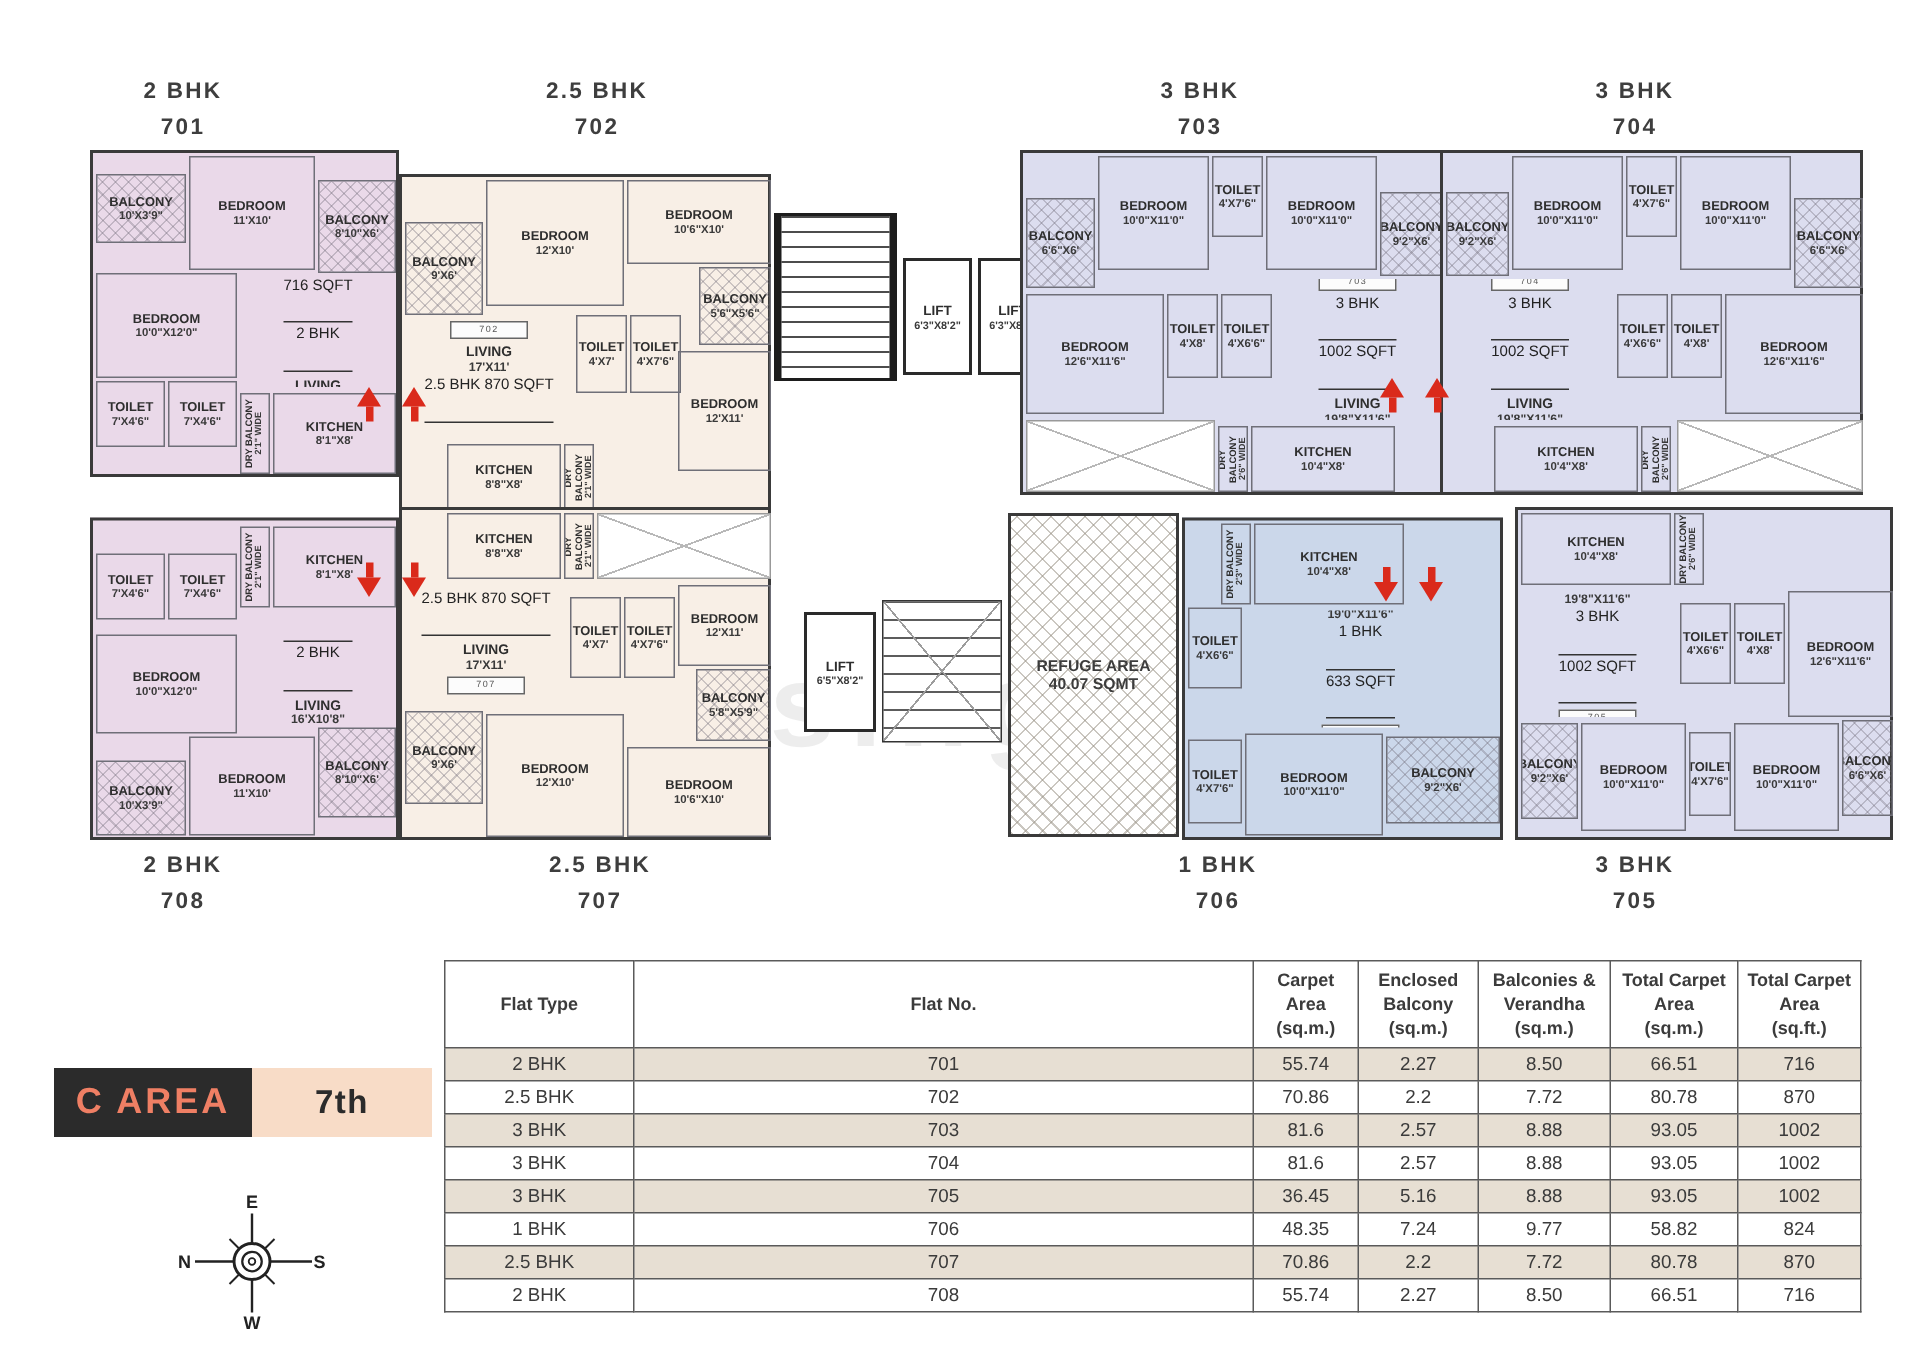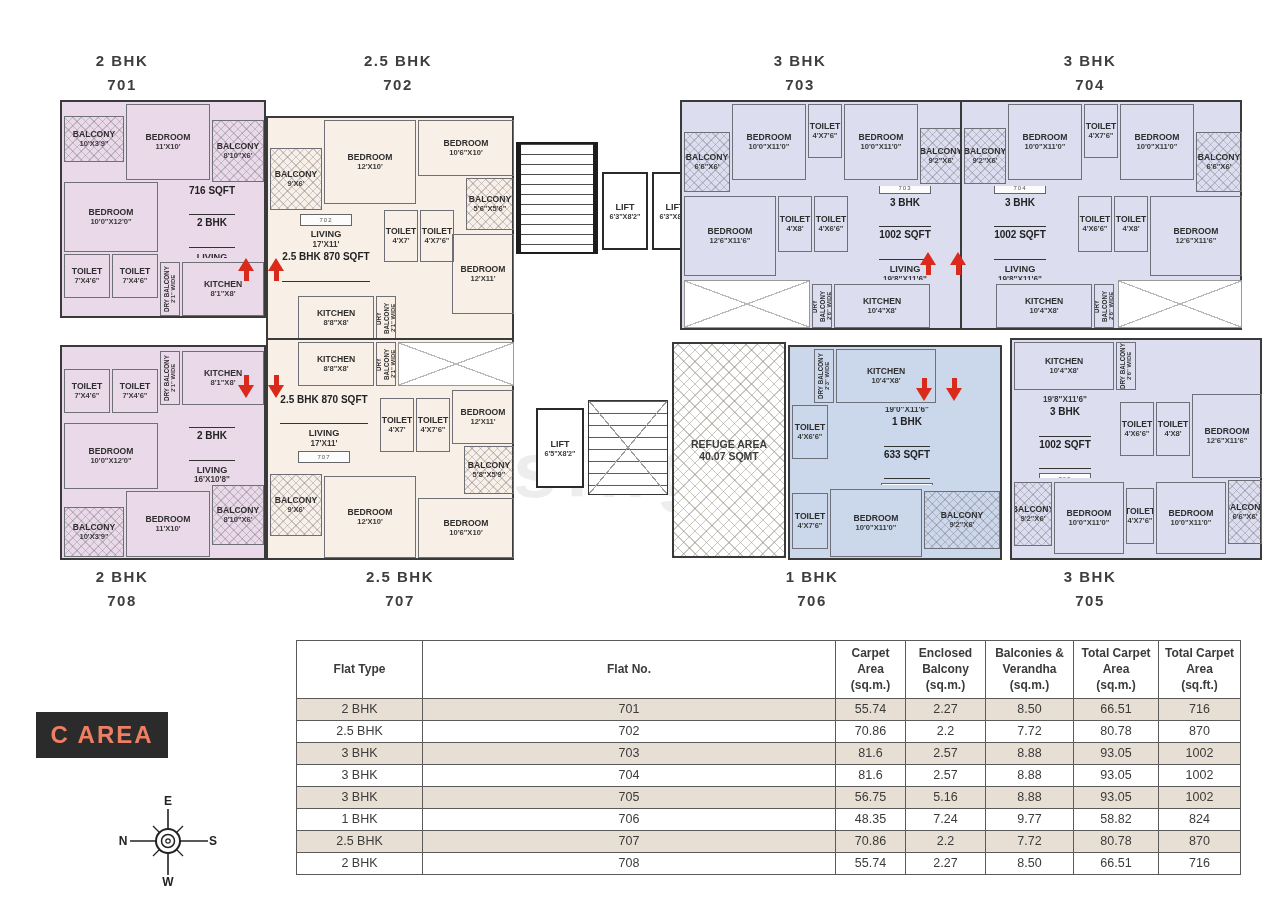--- a/index.html
+++ b/index.html
@@ -27,21 +27,21 @@
                           repeating-linear-gradient(-45deg,rgba(110,105,118,.32) 0 1px,transparent 1px 6px); }
   .vx { writing-mode:vertical-rl; transform:rotate(180deg); }
   .vx .rl { font-size:6.3px; }
   .vx .rd { font-size:6px; }
   .lv { border:none; }
   .tx { position:absolute; background:#fff; border:1px solid #999;
         background-image:linear-gradient(to top right,transparent calc(50% - .6px),#b8b8b8 calc(50% - .6px),#b8b8b8 calc(50% + .6px),transparent calc(50% + .6px)),
                          linear-gradient(to top left,transparent calc(50% - .6px),#b8b8b8 calc(50% - .6px),#b8b8b8 calc(50% + .6px),transparent calc(50% + .6px)); }
   .plq { min-width:52px; border:1px solid #666; background:#fcfcfc; font-size:6px; color:#555;
          letter-spacing:1px; margin:0 auto 3px; padding:1.5px 2px; }
-  .ar .u { display:block; font-size:10px; font-weight:bold; color:#222; border-bottom:1.2px solid #333;
+  .ar .u { display:block; font-size:10px; font-weight:normal; color:#222; border-bottom:1.2px solid #333;
            padding-bottom:18px; margin-bottom:2px; }
   .ar .u:empty { display:none; }
   .ar { margin-bottom:2px; }
   .lv .rl { font-size:9.2px; }
   .lv .rd { font-size:8.2px; }
 
   
   .stair { position:absolute; background:#fff; border:2px solid #1d1d1d; border-left-width:5px; border-right-width:5px;
            background-image:repeating-linear-gradient(180deg,#4c4c4c 0 1.3px,transparent 1.3px 10px); }
   .stairb { position:absolute; background:#fff; border:1.6px solid #333;
@@ -527,20 +527,21 @@
   <div class="arr au" style="left:238px;top:258px;"></div>
   <div class="arr au" style="left:268px;top:258px;"></div>
   <div class="arr au" style="left:920px;top:252px;"></div>
   <div class="arr au" style="left:950px;top:252px;"></div>
   <div class="arr ad" style="left:238px;top:385px;"></div>
   <div class="arr ad" style="left:268px;top:385px;"></div>
   <div class="arr ad" style="left:916px;top:388px;"></div>
   <div class="arr ad" style="left:946px;top:388px;"></div>
 
   <div class="tb-dark" style="left:36px;top:712px;width:132px;height:46px;">C AREA</div>
+  <div class="tb-peach" style="left:168px;top:712px;width:120px;height:46px;">7th</div>
 
   <svg class="compass" style="left:118px;top:795px;" width="100" height="92" viewBox="0 0 100 92">
     <line x1="50" y1="14" x2="50" y2="80" stroke="#222" stroke-width="1.6"></line>
     <line x1="12" y1="46" x2="90" y2="46" stroke="#222" stroke-width="1.6"></line>
     <line x1="50" y1="46" x2="35" y2="31" stroke="#222" stroke-width="1.3"></line>
     <line x1="50" y1="46" x2="65" y2="31" stroke="#222" stroke-width="1.3"></line>
     <line x1="50" y1="46" x2="35" y2="61" stroke="#222" stroke-width="1.3"></line>
     <line x1="50" y1="46" x2="65" y2="61" stroke="#222" stroke-width="1.3"></line>
     <circle cx="50" cy="46" r="12" fill="#fff" stroke="#222" stroke-width="2"></circle>
     <circle cx="50" cy="46" r="6.5" fill="#fff" stroke="#222" stroke-width="1.5"></circle>
@@ -615,21 +616,21 @@
           <td>704</td>
           <td>81.6</td>
           <td>2.57</td>
           <td>8.88</td>
           <td>93.05</td>
           <td>1002</td>
         </tr>
         <tr class="shade">
           <td>3 BHK</td>
           <td>705</td>
-          <td>56.75</td>
+          <td>36.45</td>
           <td>5.16</td>
           <td>8.88</td>
           <td>93.05</td>
           <td>1002</td>
         </tr>
         <tr>
           <td>1 BHK</td>
           <td>706</td>
           <td>48.35</td>
           <td>7.24</td>

